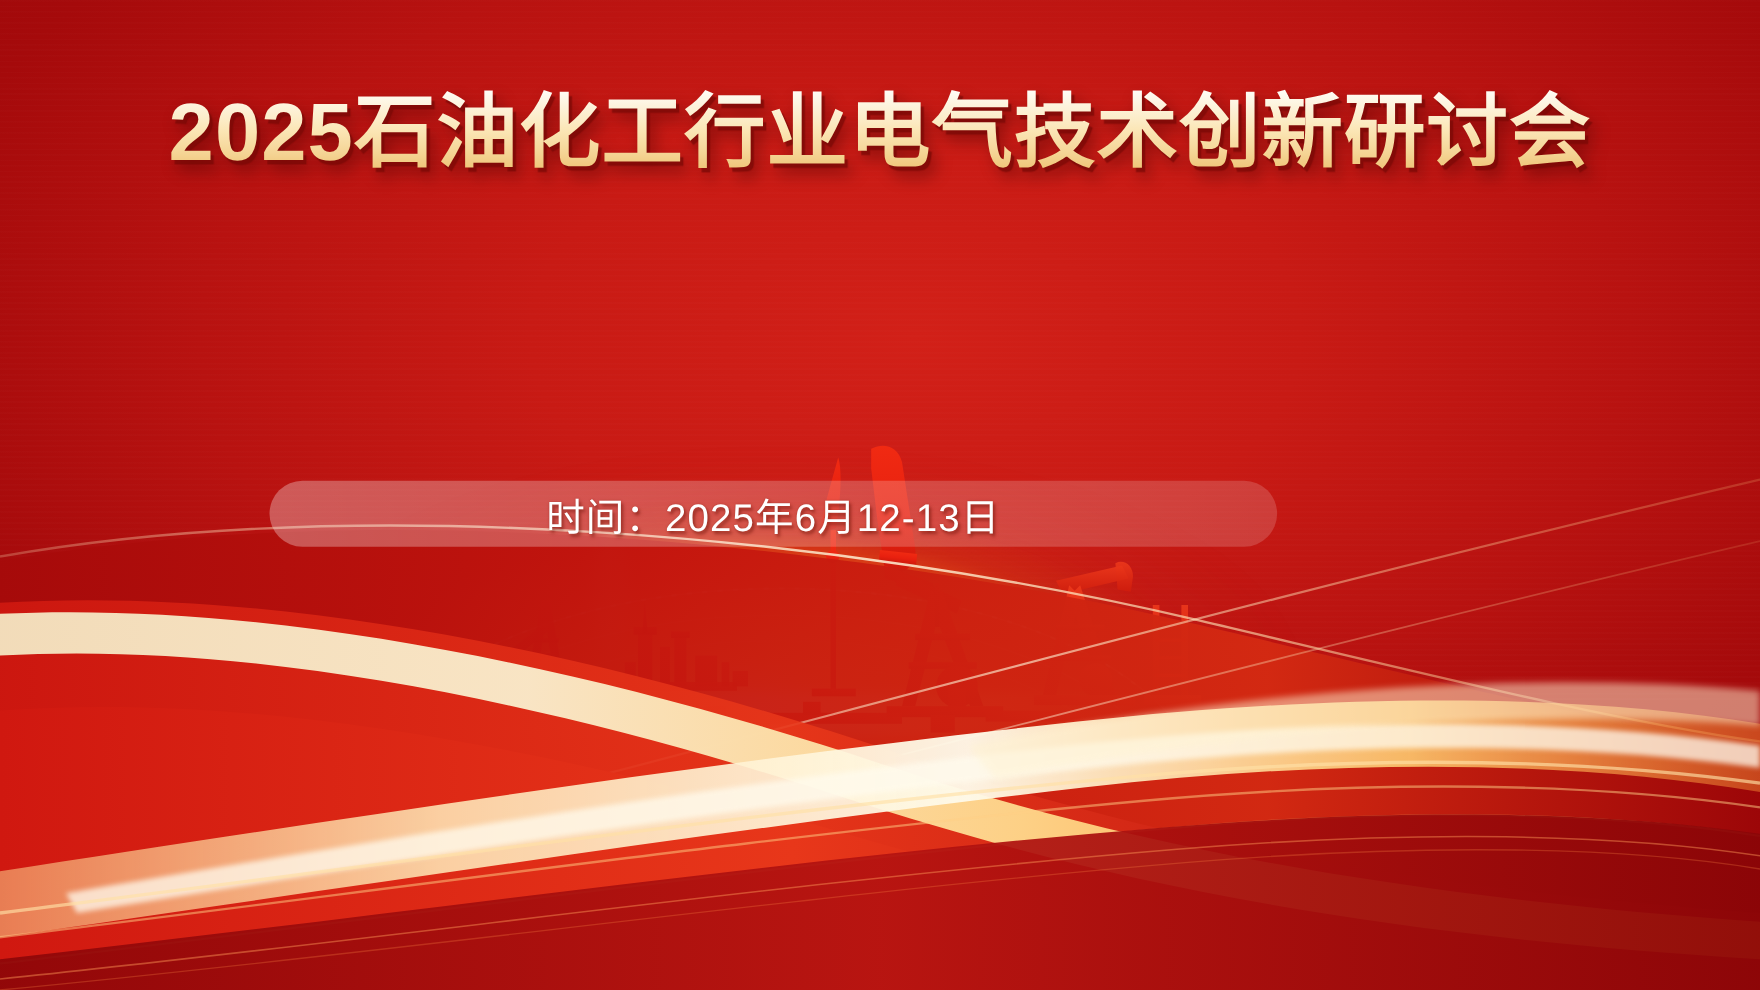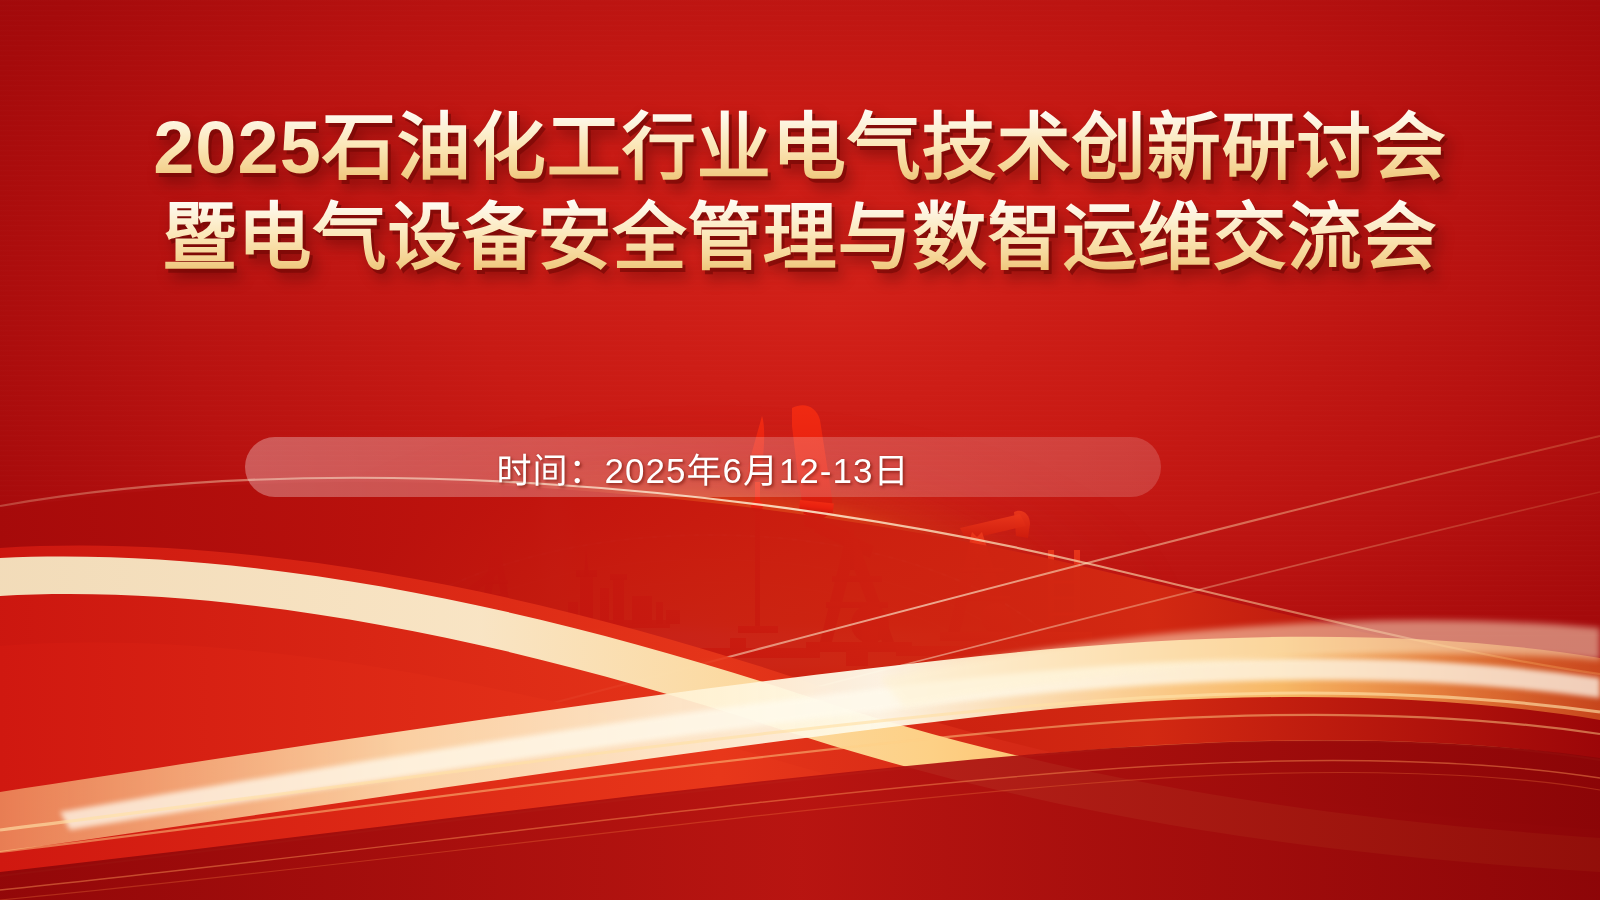--- a/index.html
+++ b/index.html
@@ -92,21 +92,21 @@
 
   
   .content {
     position: absolute;
     inset: 0;
     display: flex;
     flex-direction: column;
     align-items: center;
   }
   .title-block {
-    margin-top: 106px;
+    margin-top: 78px;
     text-align: center;
     user-select: none;
   }
   .title-line {
     font-size: 74px;
     line-height: 84px;
     font-weight: 700;
     letter-spacing: 1px;
     white-space: nowrap;
     background: linear-gradient(180deg,
@@ -346,21 +346,20 @@
       <path d="M0,540 C360,506 740,452 1080,424 C1300,406 1480,410 1600,430" stroke="#ff8a46" stroke-width="1.2" opacity="0.6"></path>
     </g>
 
     <path d="M880,318 C1120,268 1380,248 1600,268 L1600,300 C1390,282 1140,302 905,348 Z" fill="#fff3d2" opacity="0.5" style="filter:blur(3px)"></path>
   </svg>
 
   <div class="content">
 
     <div class="title-block">
       <div class="title-line">2025石油化工行业电气技术创新研讨会</div>
-      <div class="title-line second">暨电气设备安全管理与数智运维交流会</div>
     </div>
 
     <div class="meta-bar">
       <span class="meta-text">时间：2025年6月12-13日</span>
     </div>
 
   </div>
 </div>
 
 </body></html>

